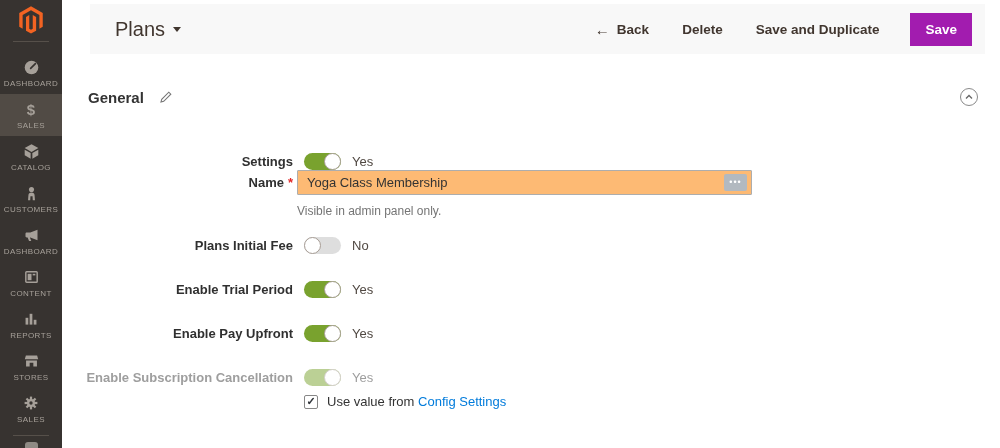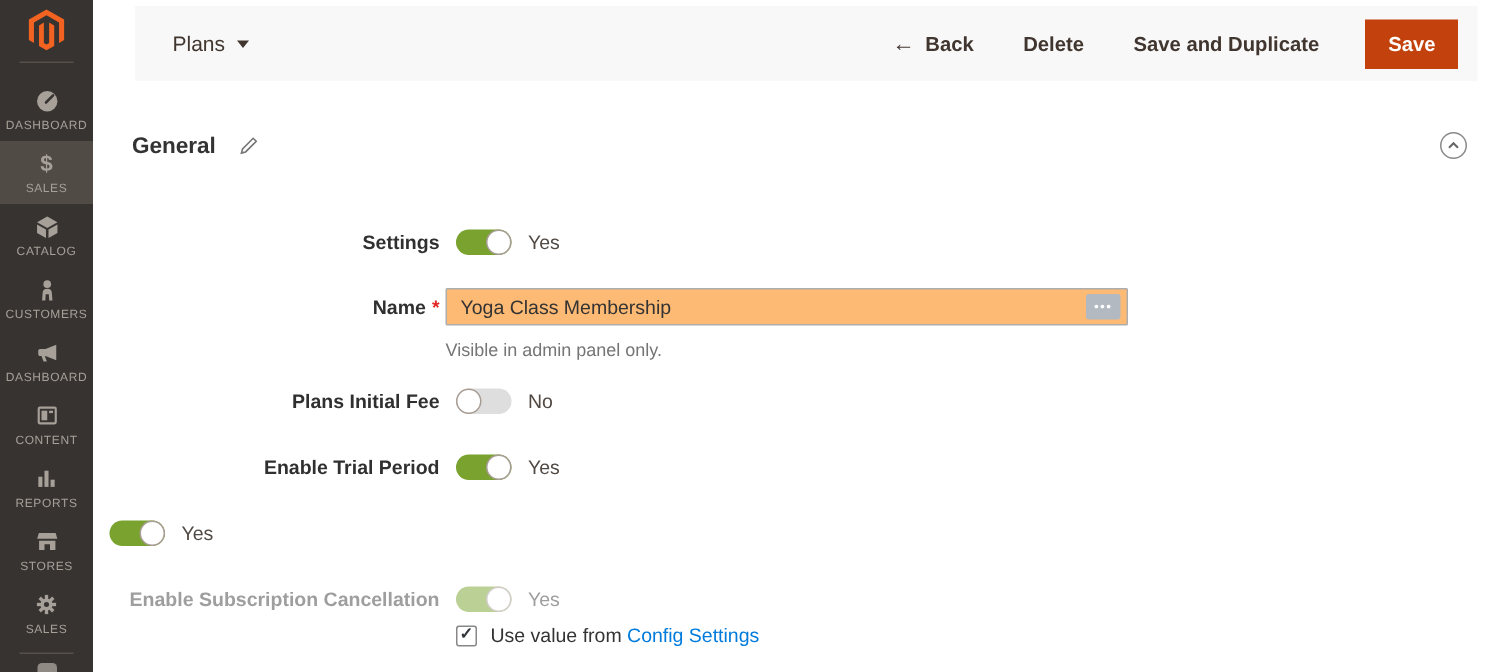--- a/index.html
+++ b/index.html
@@ -22,30 +22,30 @@
   .nav-label { font-size:8px; letter-spacing:.4px; color:#a6a099; margin-top:3px; }
   .dollar { color:#a6a099; font-size:15px; font-weight:bold; line-height:15px; }
   .nav-divider { width:36px; border-top:1px solid #56504a; margin-top:5px; }
   .partial-icon { width:13px; height:6px; background:#8f8a84; border-radius:3px 3px 0 0; margin-top:6px; }
 
   
   .main { flex:1; background:#fff; position:relative; }
   .toolbar { margin:4px 15px 0 28px; height:50px; background:#f8f8f8;
     display:flex; align-items:center; padding:0 13px 0 25px; }
   .page-title-wrap { display:flex; align-items:center; cursor:pointer; }
-  .page-title { font-size:14px; color:#41362f; }
+  .page-title { font-size:20px; color:#41362f; }
   .caret-down { width:0; height:0; border-left:4px solid transparent;
     border-right:4px solid transparent; border-top:5px solid #41362f; margin-left:8px; }
   .toolbar-actions { margin-left:auto; display:flex; align-items:center; }
   .action-link { background:none; border:none; font-family:inherit; font-size:13.5px;
     font-weight:700; color:#41362f; cursor:pointer; margin-left:33px; display:flex;
     align-items:center; }
   .back-arrow { font-size:15px; font-weight:400; margin-right:7px; line-height:1; }
   .btn-primary { border:none; font-family:inherit; font-size:13.5px; font-weight:700;
-    color:#fff; background:#c2410c; padding:9px 15px; margin-left:31px; cursor:pointer; }
+    color:#fff; background:#a21caf; padding:9px 15px; margin-left:31px; cursor:pointer; }
 
   .section-header { margin:34px 15px 0 26px; display:flex; align-items:center; }
   .section-title { font-size:15px; font-weight:700; color:#333; }
   .pencil { margin-left:15px; cursor:pointer; display:flex; align-items:center; }
   .collapse-btn { margin-left:auto; margin-right:7px; width:18px; height:18px;
     border-radius:50%; border:1px solid #8a8a8a; background:#fff; cursor:pointer;
     display:flex; align-items:center; justify-content:center; padding:0; }
 
   
   .form { width:100%; }
@@ -77,21 +77,21 @@
 
   .checkbox-row { display:flex; align-items:center; margin-top:8px; }
   .checkbox { width:14px; height:14px; border:1px solid #878787; border-radius:2px;
     background:#fff; margin-left:7px; display:flex; align-items:center; justify-content:center;
     font-size:11px; font-weight:700; color:#32363b; cursor:pointer; line-height:1; }
   .checkbox-label { font-size:13px; color:#333; margin-left:9px; }
   .link { color:#007bdb; text-decoration:none; cursor:pointer; }
 
   
   .row-enabled { margin-top:47px; }
-  .row-name { margin-top:22px; }
+  .row-name { }
   .row-initial { margin-top:19px; }
   .row-trial { margin-top:27px; }
   .row-upfront { margin-top:27px; }
   .row-cancel-wrap { margin-top:27px; }
 </style>
 </head>
 <body>
 
 <div class="app">
 
@@ -281,20 +281,21 @@
         <div class="label-col">Enable Trial Period</div>
         <div class="field-col">
           <div class="toggle on">
               <span class="knob"></span>
             </div>
           <span class="toggle-text">Yes</span>
         </div>
       </div>
 
       <div class="frow row-upfront">
+        <div class="label-col">Enable Pay Upfront</div>
         <div class="field-col">
           <div class="toggle on">
               <span class="knob"></span>
             </div>
           <span class="toggle-text">Yes</span>
         </div>
       </div>
 
       <div class="row-cancel-wrap">
         <div class="frow">

